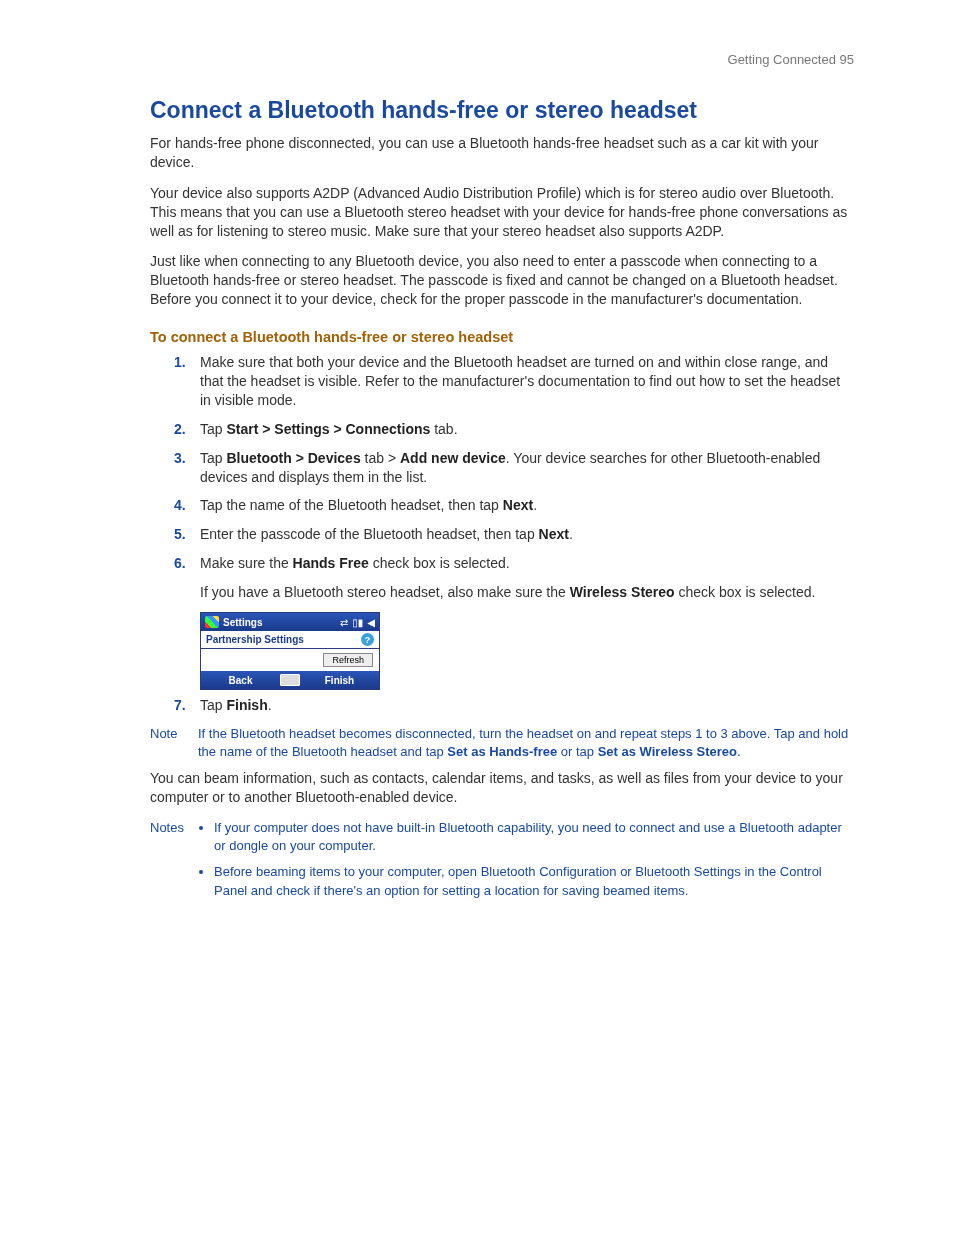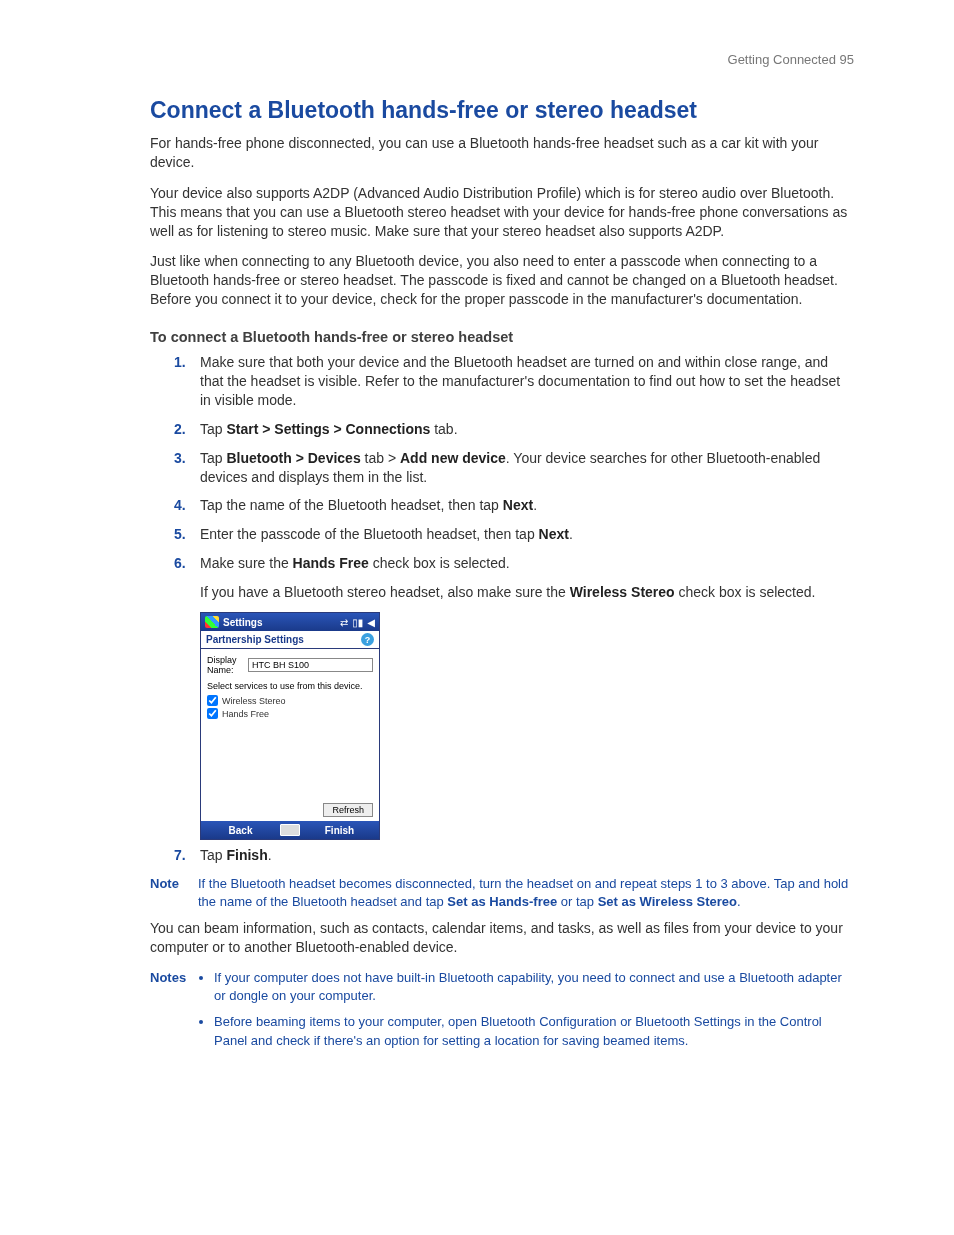--- a/index.html
+++ b/index.html
@@ -1,28 +1,28 @@
 <!DOCTYPE html>
 <html><head>
 <meta charset="utf-8">
 <style>
   * { box-sizing: border-box; margin: 0; padding: 0; }
   html, body { width: 954px; background: #fff; font-family: "Segoe UI", "Myriad Pro", Arial, sans-serif; color: #333; }
   .page { width: 954px; min-height: 1235px; padding: 36px 100px 60px 150px; position: relative; }
   .header-line { font-size: 13px; color: #777; text-align: right; margin-bottom: 30px; margin-top: 16px; }
   h2.section { font-size: 23px; font-weight: 700; color: #1a4aa0; margin: 24px 0 10px; }
   p.body { font-size: 14px; line-height: 1.35; color: #333; margin: 8px 0 12px; }
-  h3.sub { font-size: 14.5px; font-weight: 700; color: #404040; margin: 20px 0 8px; }
+  h3.sub { font-size: 14.5px; font-weight: 700; color: #a16207; margin: 20px 0 8px; }
   ol.steps { list-style: none; counter-reset: step; margin: 0 0 0 50px; }
   ol.steps > li { position: relative; font-size: 14px; line-height: 1.35; margin: 6px 0 10px; padding-left: 0; }
   ol.steps > li .num { position: absolute; left: -26px; top: 0; font-weight: 700; color: #1a4aa0; }
   b { font-weight: 700; color: #222; }
   .indent-para { margin-left: 50px; font-size: 14px; line-height: 1.35; margin-bottom: 10px; }
   .note-row { display: flex; font-size: 13px; color: #1a4aa0; line-height: 1.4; margin: 10px 0 0 0; }
-  .note-label { font-weight: 700; width: 48px; flex: 0 0 48px; }
+  .note-label { font-weight: 400; width: 48px; flex: 0 0 48px; }
   .note-body { flex: 1; }
   .note-body b { color: #1a4aa0; }
   .notes-list { list-style: disc; margin-left: 16px; }
   .notes-list li { margin-bottom: 8px; }
 
   
   .wm-device { width: 180px; border: 1px solid #2a3a7a; margin: 6px 0 6px 50px; font-family: Tahoma, sans-serif; font-size: 10px; background: #fff; }
   .wm-titlebar { display: flex; align-items: center; height: 18px; background: linear-gradient(#2a55b8, #1a3a8a); color: #fff; padding: 0 4px; }
   .wm-flag { width: 14px; height: 12px; background: linear-gradient(45deg,#f33 25%, #3f3 25% 50%, #39f 50% 75%, #fd3 75%); border-radius: 2px; margin-right: 4px; }
   .wm-title { font-weight: 700; flex: 1; font-size: 10px; }
@@ -92,35 +92,20 @@
       <div class="wm-status">
         <span>⇄</span>
         <span>▯▮</span>
         <span>◀</span>
       </div>
     </div>
     <div class="wm-panelhdr">
       <span>Partnership Settings</span>
       <span class="wm-help">?</span>
     </div>
-    <div class="wm-body">
-      <div class="wm-row">
-        <div class="wm-label">Display Name:</div>
-        <input class="wm-input" value="HTC BH S100" style="">
-      </div>
-      <div class="wm-instruct">Select services to use from this device.</div>
-      <label class="wm-check">
-        <input type="checkbox" checked="" style="">
-        <span>Wireless Stereo</span>
-      </label>
-      <label class="wm-check">
-        <input type="checkbox" checked="" style="">
-        <span>Hands Free</span>
-      </label>
-    </div>
     <div class="wm-refresh-row">
       <button class="wm-btn">Refresh</button>
     </div>
     <div class="wm-softbar">
       <div class="wm-soft">Back</div>
       <div class="wm-kbd"></div>
       <div class="wm-soft">Finish</div>
     </div>
   </div>
 

